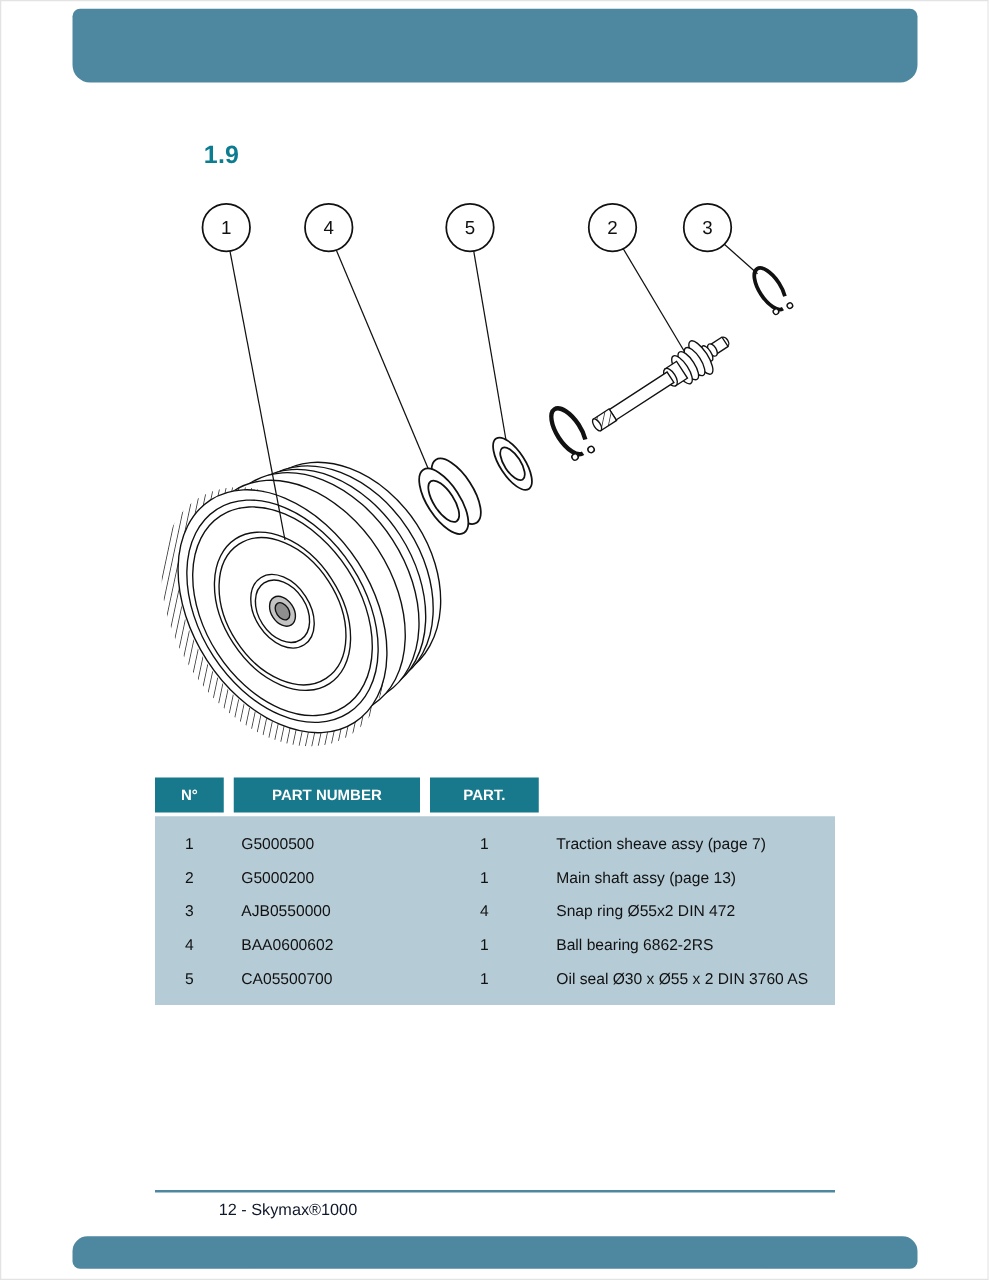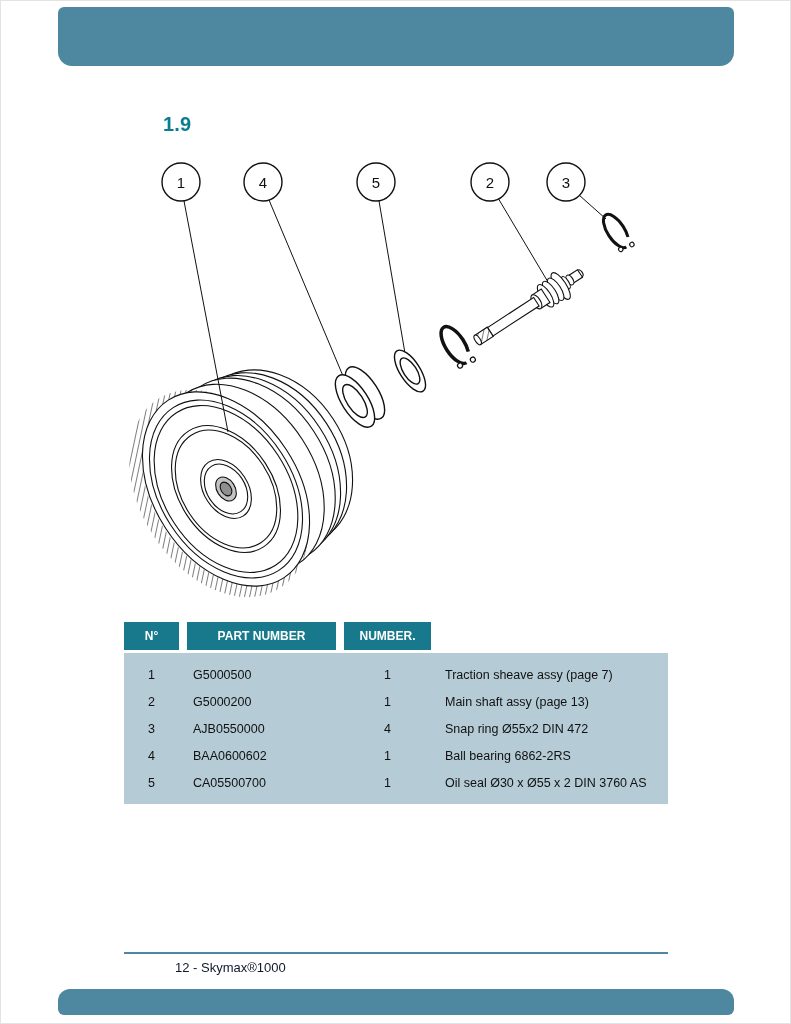--- a/index.html
+++ b/index.html
@@ -138,21 +138,21 @@
         <circle cx="455" cy="33" r="19"></circle>
         <text class="callout-num" x="455" y="38.5" text-anchor="middle" stroke="none">3</text>
       </g>
     </g>
   </svg>
 
   <div class="parts-table">
     <div class="thead">
       <div class="th">N°</div>
       <div class="th">PART NUMBER</div>
-      <div class="th">NUMBER.</div>
+      <div class="th">PART.</div>
     </div>
     <div class="tbody">
       <div class="trow">
         <div class="cell-no">1</div>
         <div class="cell-pn">G5000500</div>
         <div class="cell-q">1</div>
         <div class="cell-d">Traction sheave assy (page 7)</div>
       </div>
       <div class="trow">
         <div class="cell-no">2</div>

